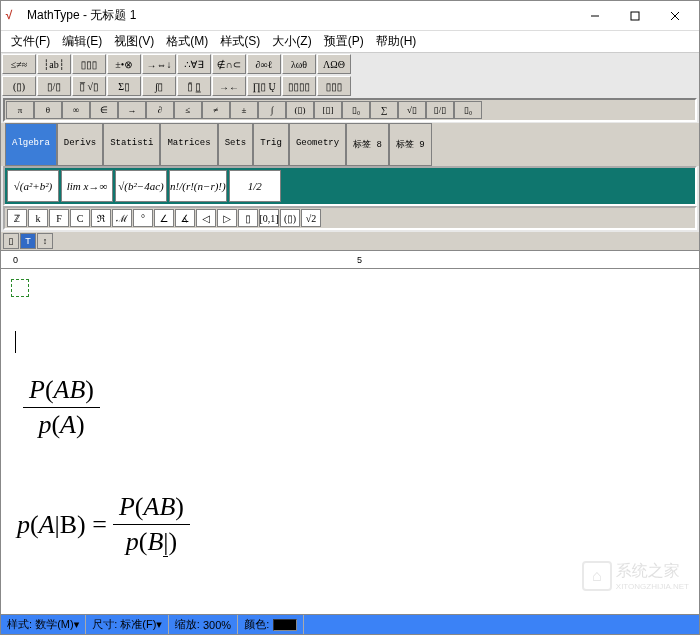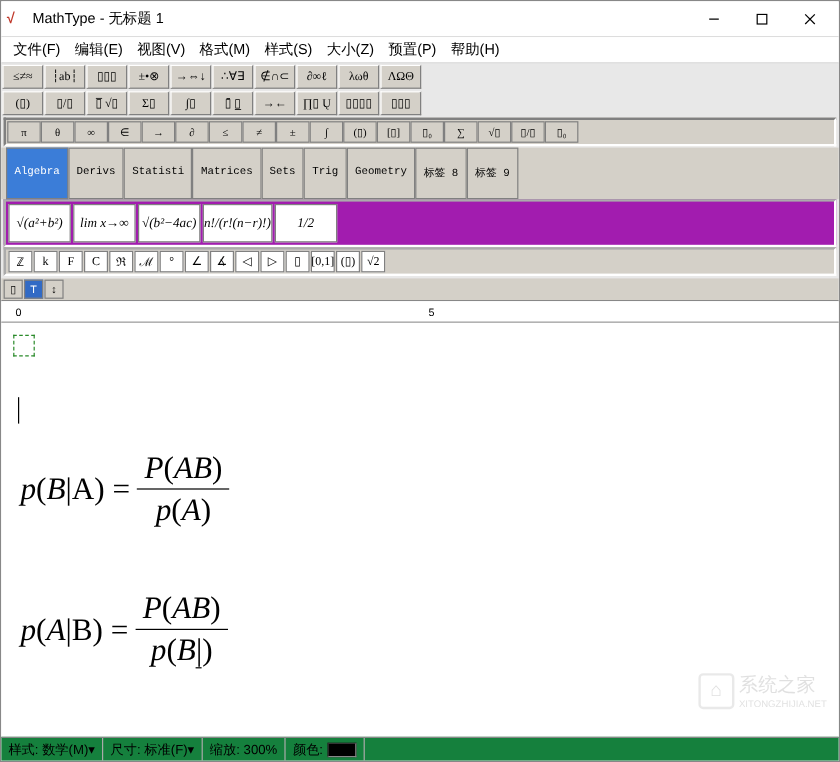--- a/index.html
+++ b/index.html
@@ -13,41 +13,41 @@
 .menubar { height: 22px; display: flex; align-items: center; padding: 0 4px; border-bottom: 1px solid #ccc; background: #fff; text-align: center; }
 .menu-item { padding: 2px 6px; cursor: pointer; font-size: 12px; }
 .toolbar-area { background: #e8e8e8; border-bottom: 1px solid #888; }
 .palette-row { display: flex; padding: 1px 1px; gap: 0; }
 .palette-btn { width: 34px; height: 20px; border: 1px solid #808080; border-top-color: #fff; border-left-color: #fff; background: #d4d0c8; display: flex; align-items: center; justify-content: center; font-size: 10px; font-family: "Times New Roman", serif; cursor: pointer; margin-right: 1px; }
 .template-row { display: flex; padding: 1px; border-top: 2px solid #808080; border-left: 2px solid #808080; border-bottom: 2px solid #fff; border-right: 2px solid #fff; margin: 1px 2px; background: #d4d0c8; }
 .template-btn { min-width: 28px; height: 18px; border: 1px solid #808080; background: #d4d0c8; display: flex; align-items: center; justify-content: center; font-size: 9px; font-family: "Times New Roman", serif; cursor: pointer; }
 .tab-row { display: flex; padding: 0 4px; background: #d4d0c8; }
 .tab { font-size: 9px; padding: 14px 6px; border: 1px solid #808080; background: #d4d0c8; cursor: pointer; font-family: "Courier New", monospace; }
 .tab.active { background: #3b7dd8; color: #fff; }
-.sample-row { display: flex; padding: 2px; background: #a21caf; border: 2px inset #fff; margin: 0 2px; }
+.sample-row { display: flex; padding: 2px; background: #0f766e; border: 2px inset #fff; margin: 0 2px; }
 .sample-cell { height: 32px; min-width: 52px; border: 1px solid #808080; background: #fff; display: flex; align-items: center; justify-content: center; font-family: "Times New Roman", serif; font-style: italic; font-size: 11px; margin-right: 2px; }
 .small-row { display: flex; padding: 1px 2px; background: #d4d0c8; margin: 0 2px 2px; border: 2px inset #fff; }
 .small-cell { width: 20px; height: 18px; border: 1px solid #808080; background: #fff; display: flex; align-items: center; justify-content: center; font-family: "Times New Roman", serif; font-size: 10px; margin-right: 1px; cursor: pointer; }
 .mini-tool { display: flex; padding: 1px 2px; background: #d4d0c8; }
 .mini-btn { width: 16px; height: 16px; border: 1px solid #808080; background: #d4d0c8; margin-right: 1px; cursor: pointer; display:flex; align-items:center; justify-content:center; font-size:9px;}
 .mini-btn.active { background: #316ac5; color:#fff; }
 .ruler { height: 18px; background: #fff; border-bottom: 1px solid #888; position: relative; font-size: 9px; }
 .ruler-label { position: absolute; top: 4px; font-size: 9px; }
 .editor { position: relative; height: 368px; overflow: auto; background: #fff; padding: 20px 12px; }
 .bbox { position: absolute; left: 10px; top: 10px; width: 18px; height: 18px; border: 1px dashed #2a8a2a; }
 .cursor { position: absolute; left: 14px; top: 62px; width: 1px; height: 22px; background: #000; }
 .equation { font-family: "Times New Roman", serif; font-style: italic; font-size: 26px; margin: 20px 0 10px 4px; }
 .eq-line { display: flex; align-items: center; margin: 18px 0; }
 .frac { display: inline-flex; flex-direction: column; align-items: center; margin: 16px 6px; }
 .frac-num, .frac-den { padding: 0 6px; }
 .frac-bar { width: 100%; border-top: 1.5px solid #000; margin: 2px 0; }
 .upright { font-style: normal; }
 .watermark { position: absolute; right: 10px; bottom: 46px; opacity: 0.25; font-size: 16px; color: #888; display:flex; align-items:center; gap:4px;}
 .watermark-icon { width: 30px; height: 30px; border: 2px solid #aaa; border-radius: 4px; display:flex; align-items:center; justify-content:center;}
-.statusbar { position: absolute; bottom: 0; left: 0; right: 0; height: 20px; border-top: 1px solid #888; display: flex; align-items: center; background: #15803d; font-size: 11px; }
+.statusbar { position: absolute; bottom: 0; left: 0; right: 0; height: 20px; border-top: 1px solid #888; display: flex; align-items: center; background: #3b82f6; font-size: 11px; }
 .status-seg { border-right: 1px solid #aaa; padding: 0 6px; height: 100%; display: flex; align-items: center; }
 .color-swatch { width: 24px; height: 12px; background: #000; margin-left: 4px; border: 1px inset #888; }
 </style>
 </head>
 <body>
 
 <div class="titlebar">
   <span class="app-icon">√</span>
   <span class="title-text">MathType - 无标题 1</span>
   <div class="win-controls">
@@ -171,21 +171,20 @@
   <span class="ruler-label" style="left:12px">0</span>
   <span class="ruler-label" style="left:356px">5</span>
 </div>
 
 <div class="editor">
   <div class="bbox"></div>
   <div class="cursor"></div>
 
   <div class="equation" style="margin-top:70px;">
     <div class="eq-line">
-      <span><i>p</i><span class="upright">(</span><i>B</i><span class="upright">|A) =</span></span>
       <span class="frac">
         <span class="frac-num"><i>P</i><span class="upright">(</span><i>AB</i><span class="upright">)</span></span>
         <span class="frac-bar"></span>
         <span class="frac-den"><i>p</i><span class="upright">(</span><i>A</i><span class="upright">)</span></span>
       </span>
     </div>
   </div>
 
   <div class="equation">
     <div class="eq-line">

